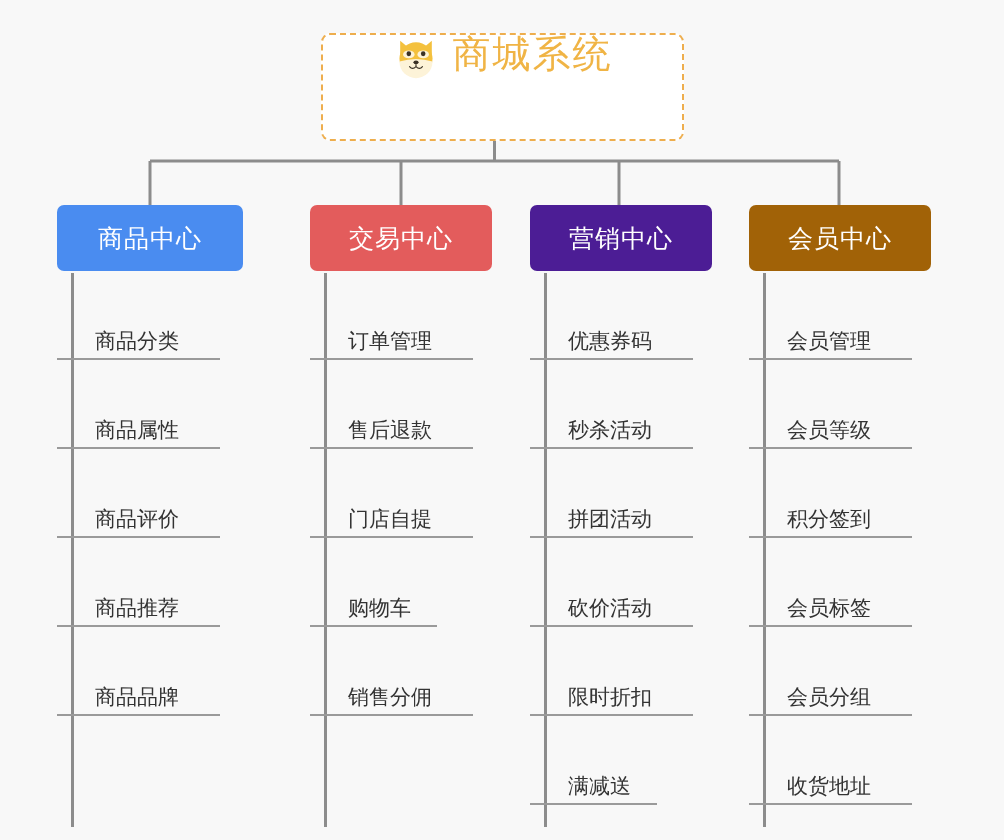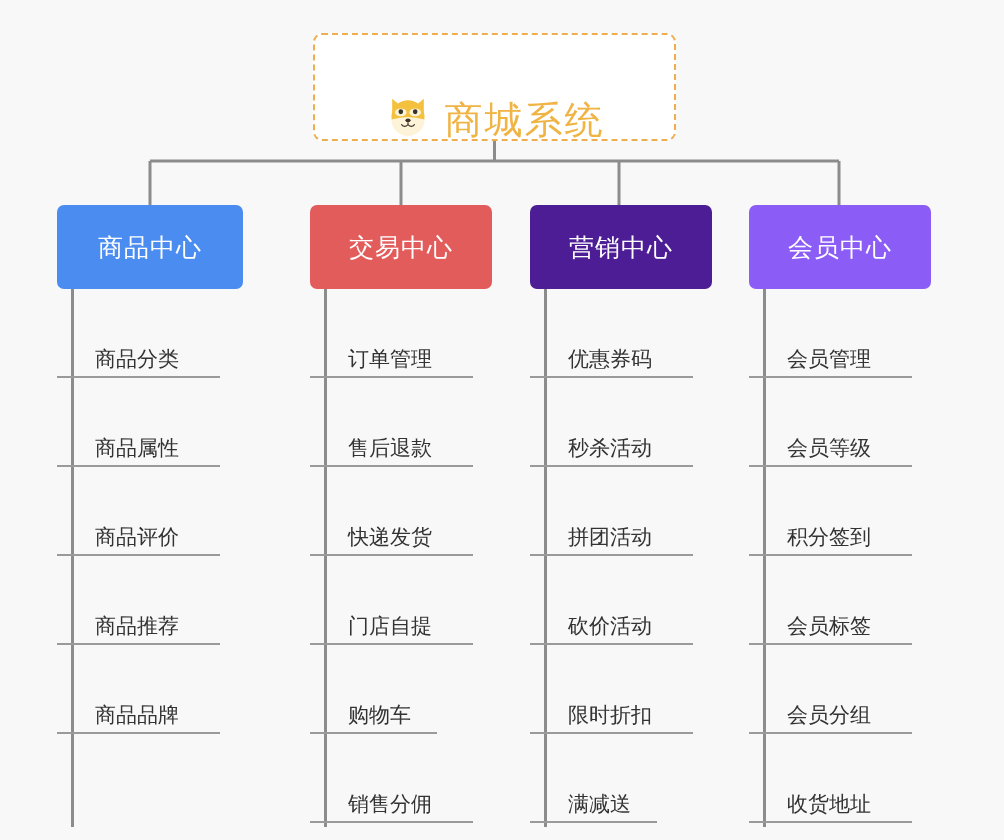--- a/index.html
+++ b/index.html
@@ -21,30 +21,30 @@
     position: absolute;
     left: 0;
     top: 0;
     width: 1004px;
     height: 840px;
   }
 
   
   #root-node {
     position: absolute;
-    left: 313px;
+    left: 321px;
     top: 33px;
     width: 363px;
     height: 108px;
     box-sizing: border-box;
     background: #ffffff;
     border: 2px dashed #eeae4e;
     border-radius: 9px;
     display: flex;
-    align-items: flex-end;
+    align-items: flex-start;
     justify-content: center;
     gap: 14px;
   }
   #root-emoji {
     width: 46px;
     height: 46px;
     position: relative;
     flex: 0 0 auto;
   }
   #root-title {
@@ -64,21 +64,21 @@
     height: 840px;
     pointer-events: none;
   }
 
   
   .branch {
     position: absolute;
     top: 205px;
   }
   .branch-head {
-    height: 84px;
+    height: 66px;
     border-radius: 7px;
     display: flex;
     align-items: center;
     justify-content: center;
     color: #ffffff;
     font-size: 25px;
     letter-spacing: 1px;
     box-sizing: border-box;
   }
   .branch-items {
@@ -189,24 +189,20 @@
     <div class="branch-items">
       <div class="leaf">
         <span class="leaf-label">订单管理</span>
         <span class="leaf-underline" style="width:163px;"></span>
       </div>
       <div class="leaf">
         <span class="leaf-label">售后退款</span>
         <span class="leaf-underline" style="width:163px;"></span>
       </div>
       <div class="leaf">
-        <span class="leaf-label">快递发货</span>
-        <span class="leaf-underline" style="width:163px;"></span>
-      </div>
-      <div class="leaf">
         <span class="leaf-label">门店自提</span>
         <span class="leaf-underline" style="width:163px;"></span>
       </div>
       <div class="leaf">
         <span class="leaf-label">购物车</span>
         <span class="leaf-underline" style="width:127px;"></span>
       </div>
       <div class="leaf">
         <span class="leaf-label">销售分佣</span>
         <span class="leaf-underline" style="width:163px;"></span>
@@ -240,21 +236,21 @@
         <span class="leaf-underline" style="width:163px;"></span>
       </div>
       <div class="leaf">
         <span class="leaf-label">满减送</span>
         <span class="leaf-underline" style="width:127px;"></span>
       </div>
     </div>
   </div>
 
   <div class="branch" style="left:749px; width:182px;">
-    <div class="branch-head" style="background:#8b5cf6;font-family:Liberation Mono, monospace;">
+    <div class="branch-head" style="background:#a16207;font-family:Liberation Mono, monospace;">
       <span>会员中心</span>
     </div>
     <div class="branch-items">
       <div class="leaf">
         <span class="leaf-label">会员管理</span>
         <span class="leaf-underline" style="width:163px;"></span>
       </div>
       <div class="leaf">
         <span class="leaf-label">会员等级</span>
         <span class="leaf-underline" style="width:163px;"></span>

